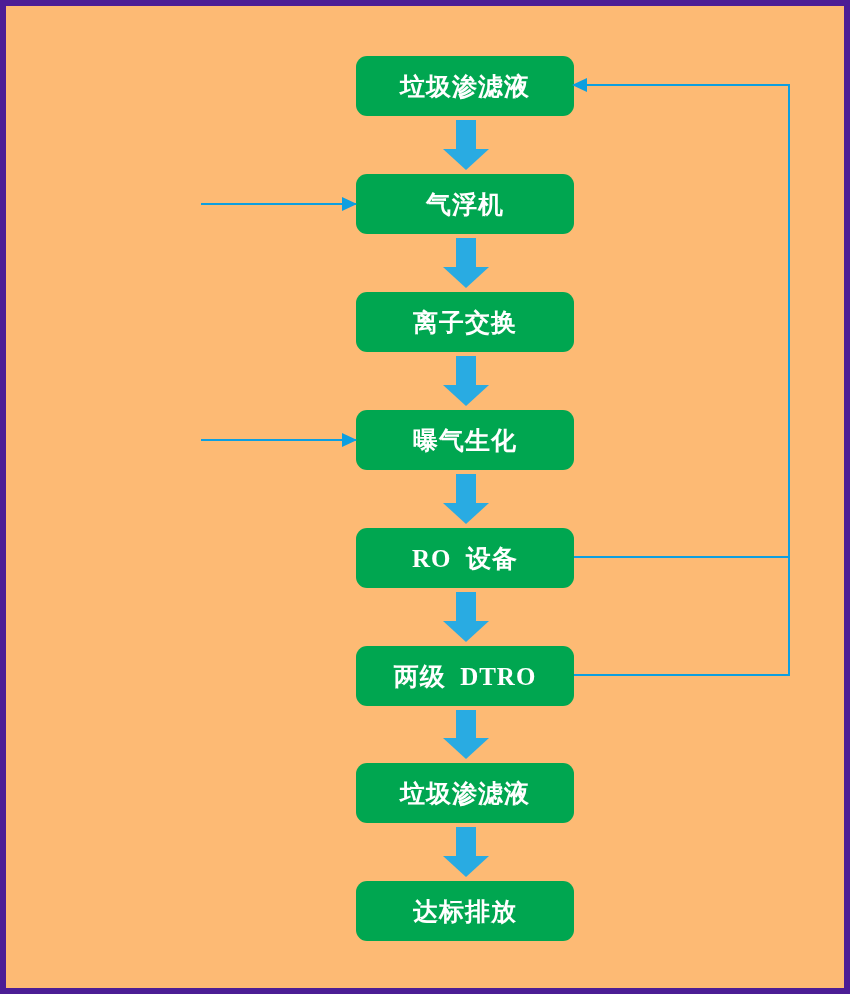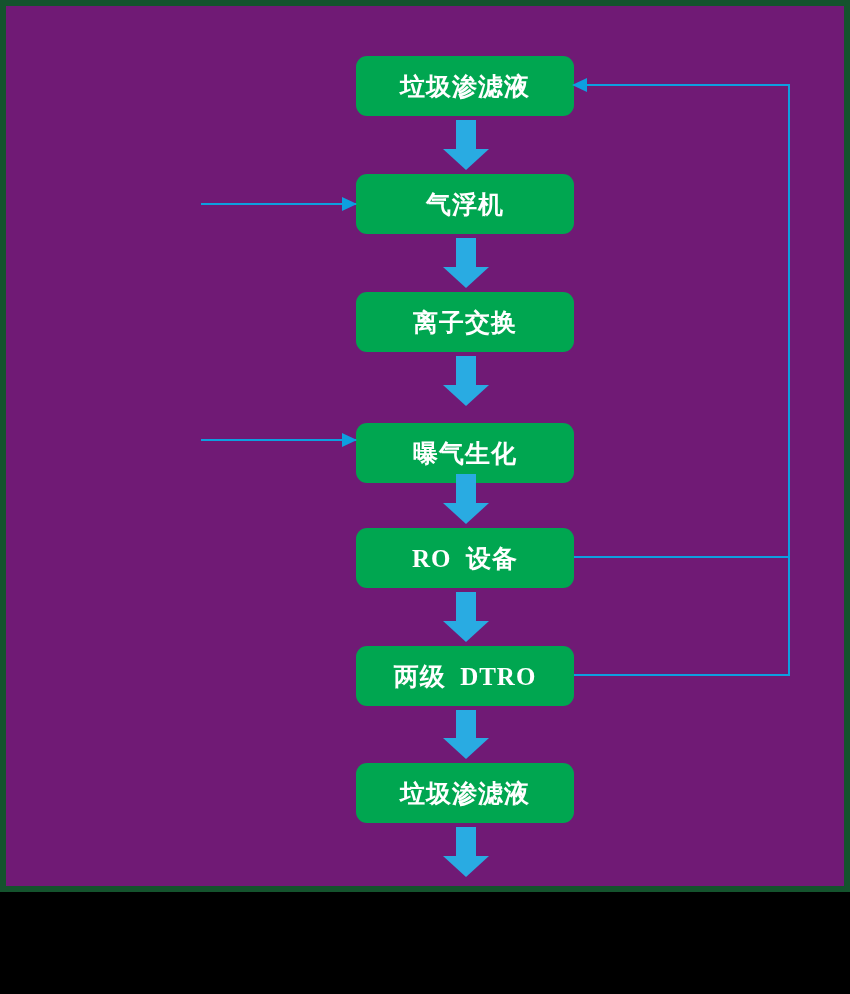--- a/index.html
+++ b/index.html
@@ -11,24 +11,24 @@
     width: 850px;
     height: 994px;
     overflow: hidden;
     font-family: "Liberation Sans", sans-serif;
   }
 
   
   #diagram-frame {
     position: relative;
     width: 850px;
-    height: 892px;
-    background: #701a75;
+    height: 994px;
+    background: #fdba74;
     box-sizing: border-box;
-    border: 6px solid #14532d;
+    border: 6px solid #4c1d95;
   }
 
   
   .node-box {
     position: absolute;
     left: 350px;
     width: 218px;
     height: 60px;
     background: #00A650;
     border-radius: 11px;
@@ -118,36 +118,39 @@
   </div>
 
   <div class="node-box" style="top:168px;">
     <span class="node-label">气浮机</span>
   </div>
 
   <div class="node-box" style="top:286px;">
     <span class="node-label">离子交换</span>
   </div>
 
-  <div class="node-box" style="top:417px;">
+  <div class="node-box" style="top:404px;">
     <span class="node-label">曝气生化</span>
   </div>
 
   <div class="node-box" style="top:640px;">
     <span class="node-label">两级  DTRO</span>
   </div>
 
   <div class="node-box" style="top:522px;">
     <span class="node-label">RO  设备</span>
   </div>
 
   <div class="node-box" style="top:757px;">
     <span class="node-label">垃圾渗滤液</span>
   </div>
 
+  <div class="node-box" style="top:875px;">
+    <span class="node-label">达标排放</span>
+  </div>
 
   <div class="flow-arrow" style="top:114px; height:50px;">
     <div class="shaft" style="height:29px;"></div>
     <div class="head" style="top:29px;"></div>
   </div>
 
   <div class="flow-arrow" style="top:232px; height:50px;">
     <div class="shaft" style="height:29px;"></div>
     <div class="head" style="top:29px;"></div>
   </div>

